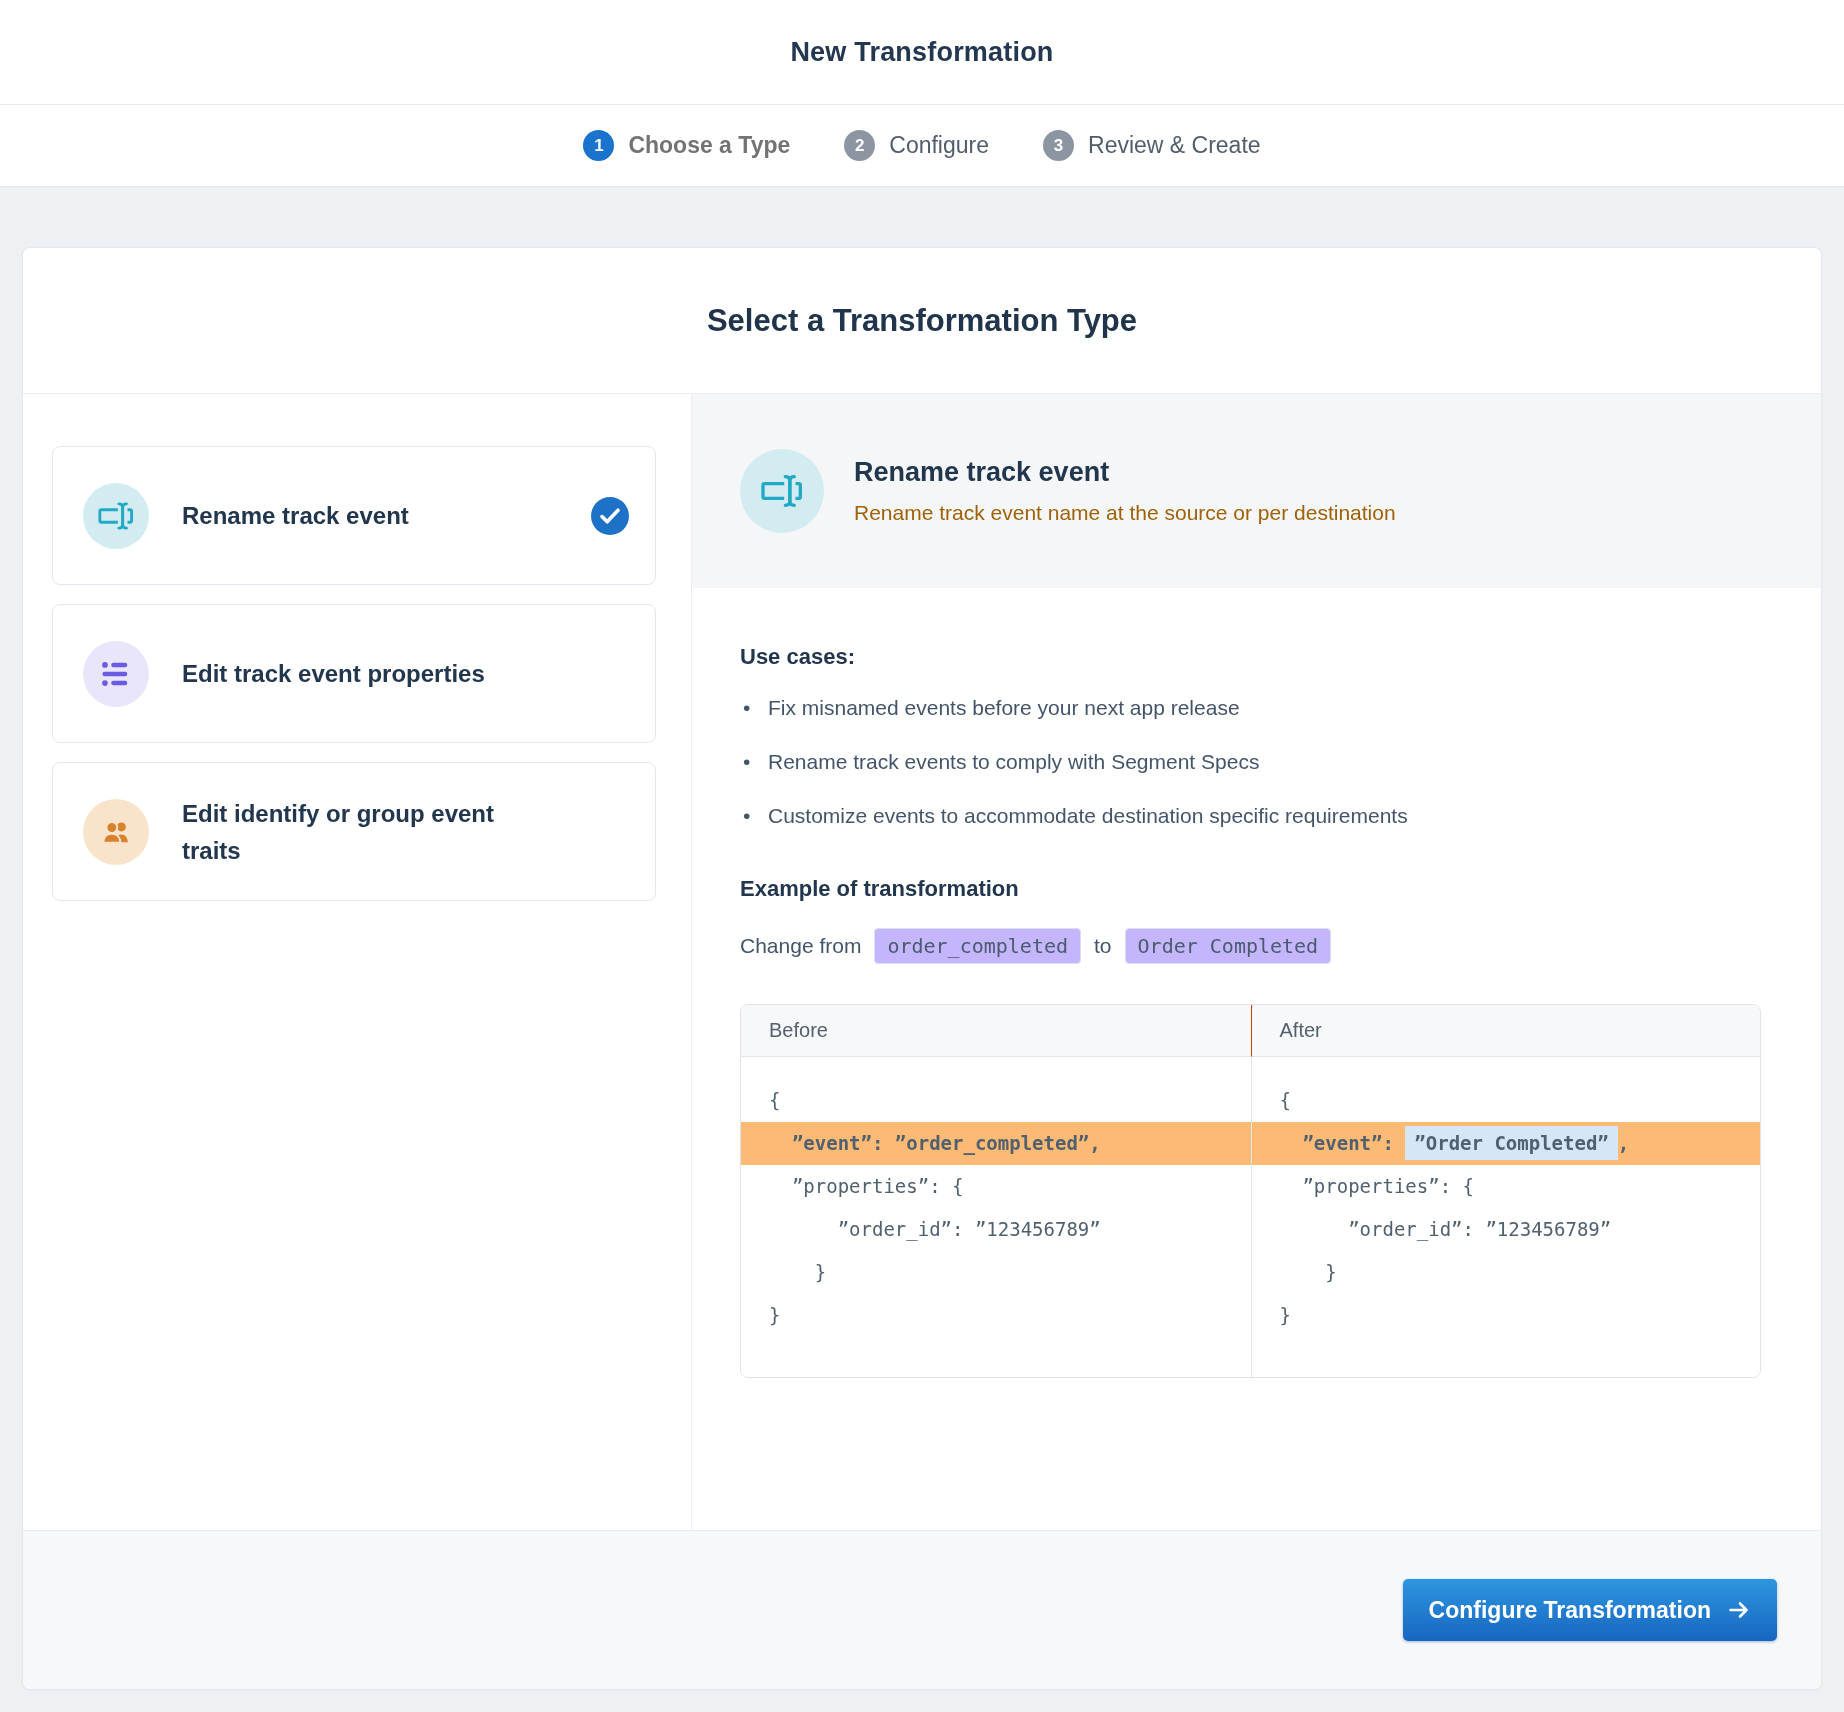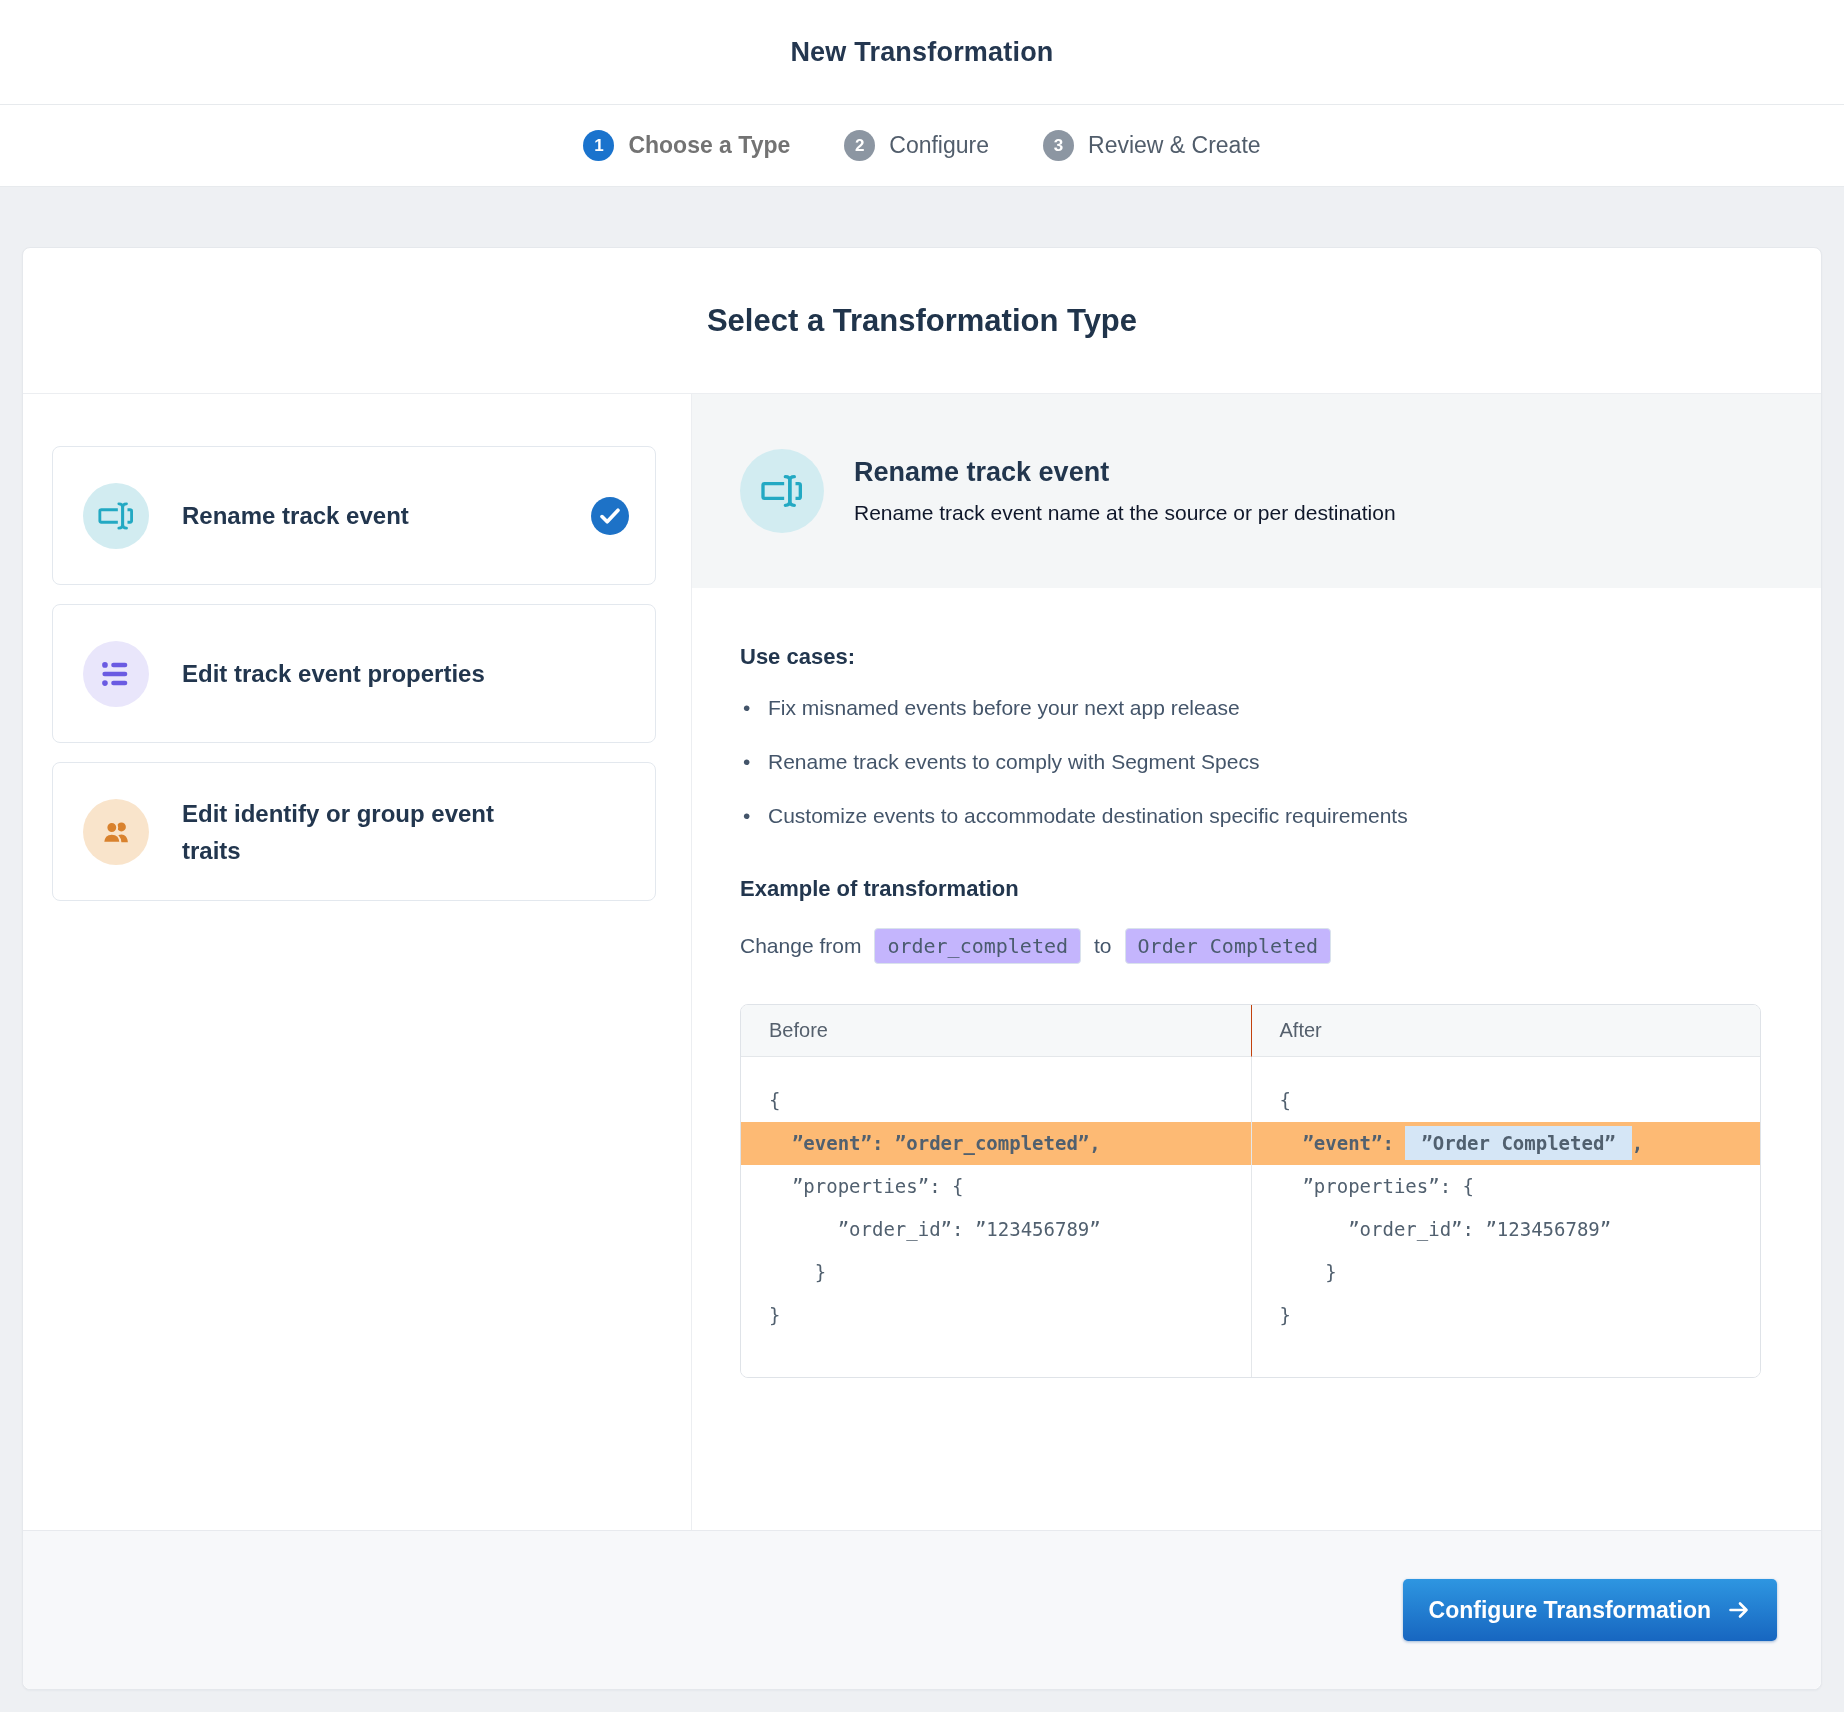--- a/index.html
+++ b/index.html
@@ -41,41 +41,41 @@
   .opt-label { margin-left:33px; font-size:24px; font-weight:700; color:#22364e; line-height:37px; max-width:352px; }
   .check-wrap { margin-left:auto; display:flex; }
 
   
   .right-col { flex:1; min-width:0; }
   .banner { height:194px; background:#f4f6f7; display:flex; align-items:center; padding:0 48px; }
   .banner-icon { width:84px; height:84px; border-radius:50%; background:#d2ecf1; flex:none;
     display:flex; align-items:center; justify-content:center; }
   .banner-text { margin-left:30px; }
   .banner-title { font-size:27px; font-weight:700; color:#22364e; margin-bottom:13px; }
-  .banner-desc { font-size:21px; color:#0f172a; }
+  .banner-desc { font-size:21px; color:#a16207; }
 
   .detail { padding:56px 60px 0 48px; }
   .sect-heading { font-size:22px; font-weight:700; color:#22364e; margin:0 0 26px; }
   .use-cases { list-style:none; margin:0 0 48px; padding:0; }
   .use-cases li { position:relative; padding-left:28px; font-size:21px; color:#44556a; margin-bottom:30px; }
   .use-cases li::before { content:"•"; position:absolute; left:3px; color:#44556a; }
 
   .change-line { display:flex; align-items:center; gap:13px; font-size:21px; color:#44556a; margin-bottom:40px; }
   .code-chip { font-family:"DejaVu Sans Mono", monospace; font-size:20px; color:#4a5b6e;
     background:#c4b5fd; border:1px solid #d9e2ec; border-radius:4px; padding:5px 12px; white-space:pre; }
 
   .code-table { border:1px solid #dfe3e8; border-radius:8px; display:grid; grid-template-columns:1fr 1fr; overflow:hidden; }
   .code-head { background:#f6f8f9; border-bottom:1px solid #e4e7ea; padding:14px 28px; font-size:20px; color:#55606d; }
   .code-head.after { border-left:1px solid #c2410c; }
   .code-cell { padding:22px 0 40px; background:#fff; }
   .code-cell.after { border-left:1px solid #e4e7ea; }
   .code-line { font-family:"DejaVu Sans Mono", monospace; font-size:19px; line-height:43px;
     color:#51606f; white-space:pre; padding:0 20px 0 28px; }
   .row-hl { background:#fdba74;font-weight:bold; }
-  .tok-hl { background:#d5e6f6; padding:6px 16px; }
+  .tok-hl { background:#d5e6f6; padding:6px 9px; }
 
   
   .card-footer { border-top:1px solid #e8eaee; background:#f7f8fa; height:159px;
     display:flex; align-items:center; justify-content:flex-end; padding-right:44px; border-radius:0 0 8px 8px; }
   .btn-primary { display:flex; align-items:center; gap:16px; height:62px; padding:0 26px;
     border:none; border-radius:5px; background:linear-gradient(180deg,#2e96e1,#1766c0);
     color:#fff; font-size:23px; font-weight:600; font-family:inherit; cursor:pointer;
     box-shadow:0 1px 3px rgba(22,86,160,.4); }
 </style>
 </head>

